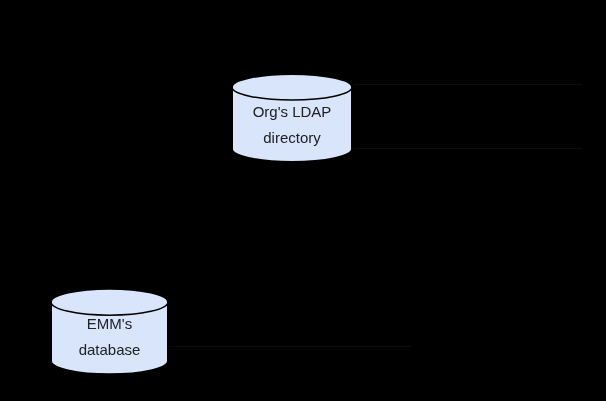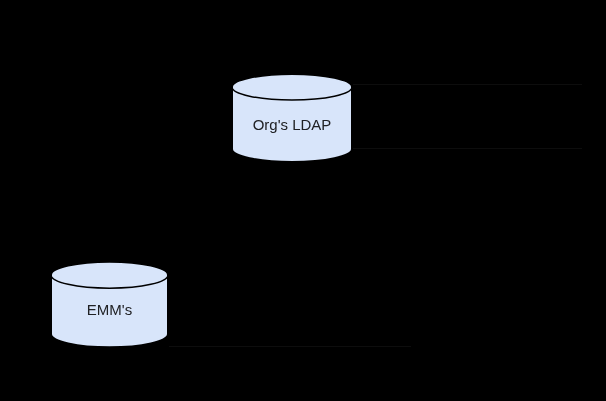--- a/index.html
+++ b/index.html
@@ -46,21 +46,21 @@
     align-items: center;
     justify-content: center;
     text-align: center;
     color: var(--text, #202124);
     font-size: 15px;
     line-height: 26px;
     pointer-events: none;
     white-space: nowrap;
   }
   #node-ldap   { left: 231px; top: 73px;  width: 122px; height: 90px; }
-  #node-emm    { left: 50px;  top: 261px; width: 119px; height: 87px; }
+  #node-emm    { left: 50px;  top: 288px; width: 119px; height: 87px; }
   #node-google { left: 411px; top: 272px; width: 120px; height: 89px; }
   #node-ldap .node-label   { transform: translateY(7px); }
   #node-emm .node-label    { transform: translateY(5px); }
   #node-google .node-label { transform: translateY(8px); }
   .faint-line {
     position: absolute;
     height: 1px;
     background: var(--line, #0d0d0d);
   }
   #line-ldap-right-top    { left: 353px; top: 84px;  width: 229px; }
@@ -76,27 +76,29 @@
   <div class="faint-line" id="line-ldap-right-bottom"></div>
   <div class="faint-line" id="line-emm-google"></div>
 
   <div class="node" id="node-ldap">
     <svg width="122" height="90" viewBox="0 0 122 90">
       <path class="cyl-body" d="M1,14 A60,13 0 0 1 121,14 L121,76 A60,13 0 0 1 1,76 Z"></path>
       <path class="cyl-rim" d="M1,14 A60,13 0 0 0 121,14"></path>
     </svg>
     <div class="node-label">
       <span>Org's LDAP</span>
+      <span>directory</span>
     </div>
   </div>
 
   <div class="node" id="node-emm">
     <svg width="119" height="87" viewBox="0 0 119 87">
       <path class="cyl-body" d="M1,14 A57.5,13 0 0 1 118,14 L118,73 A57.5,13 0 0 1 1,73 Z"></path>
       <path class="cyl-rim" d="M1,14 A57.5,13 0 0 0 118,14"></path>
     </svg>
     <div class="node-label">
       <span>EMM's</span>
+      <span>database</span>
     </div>
   </div>
 
 
 </div>
 
 </body></html>

